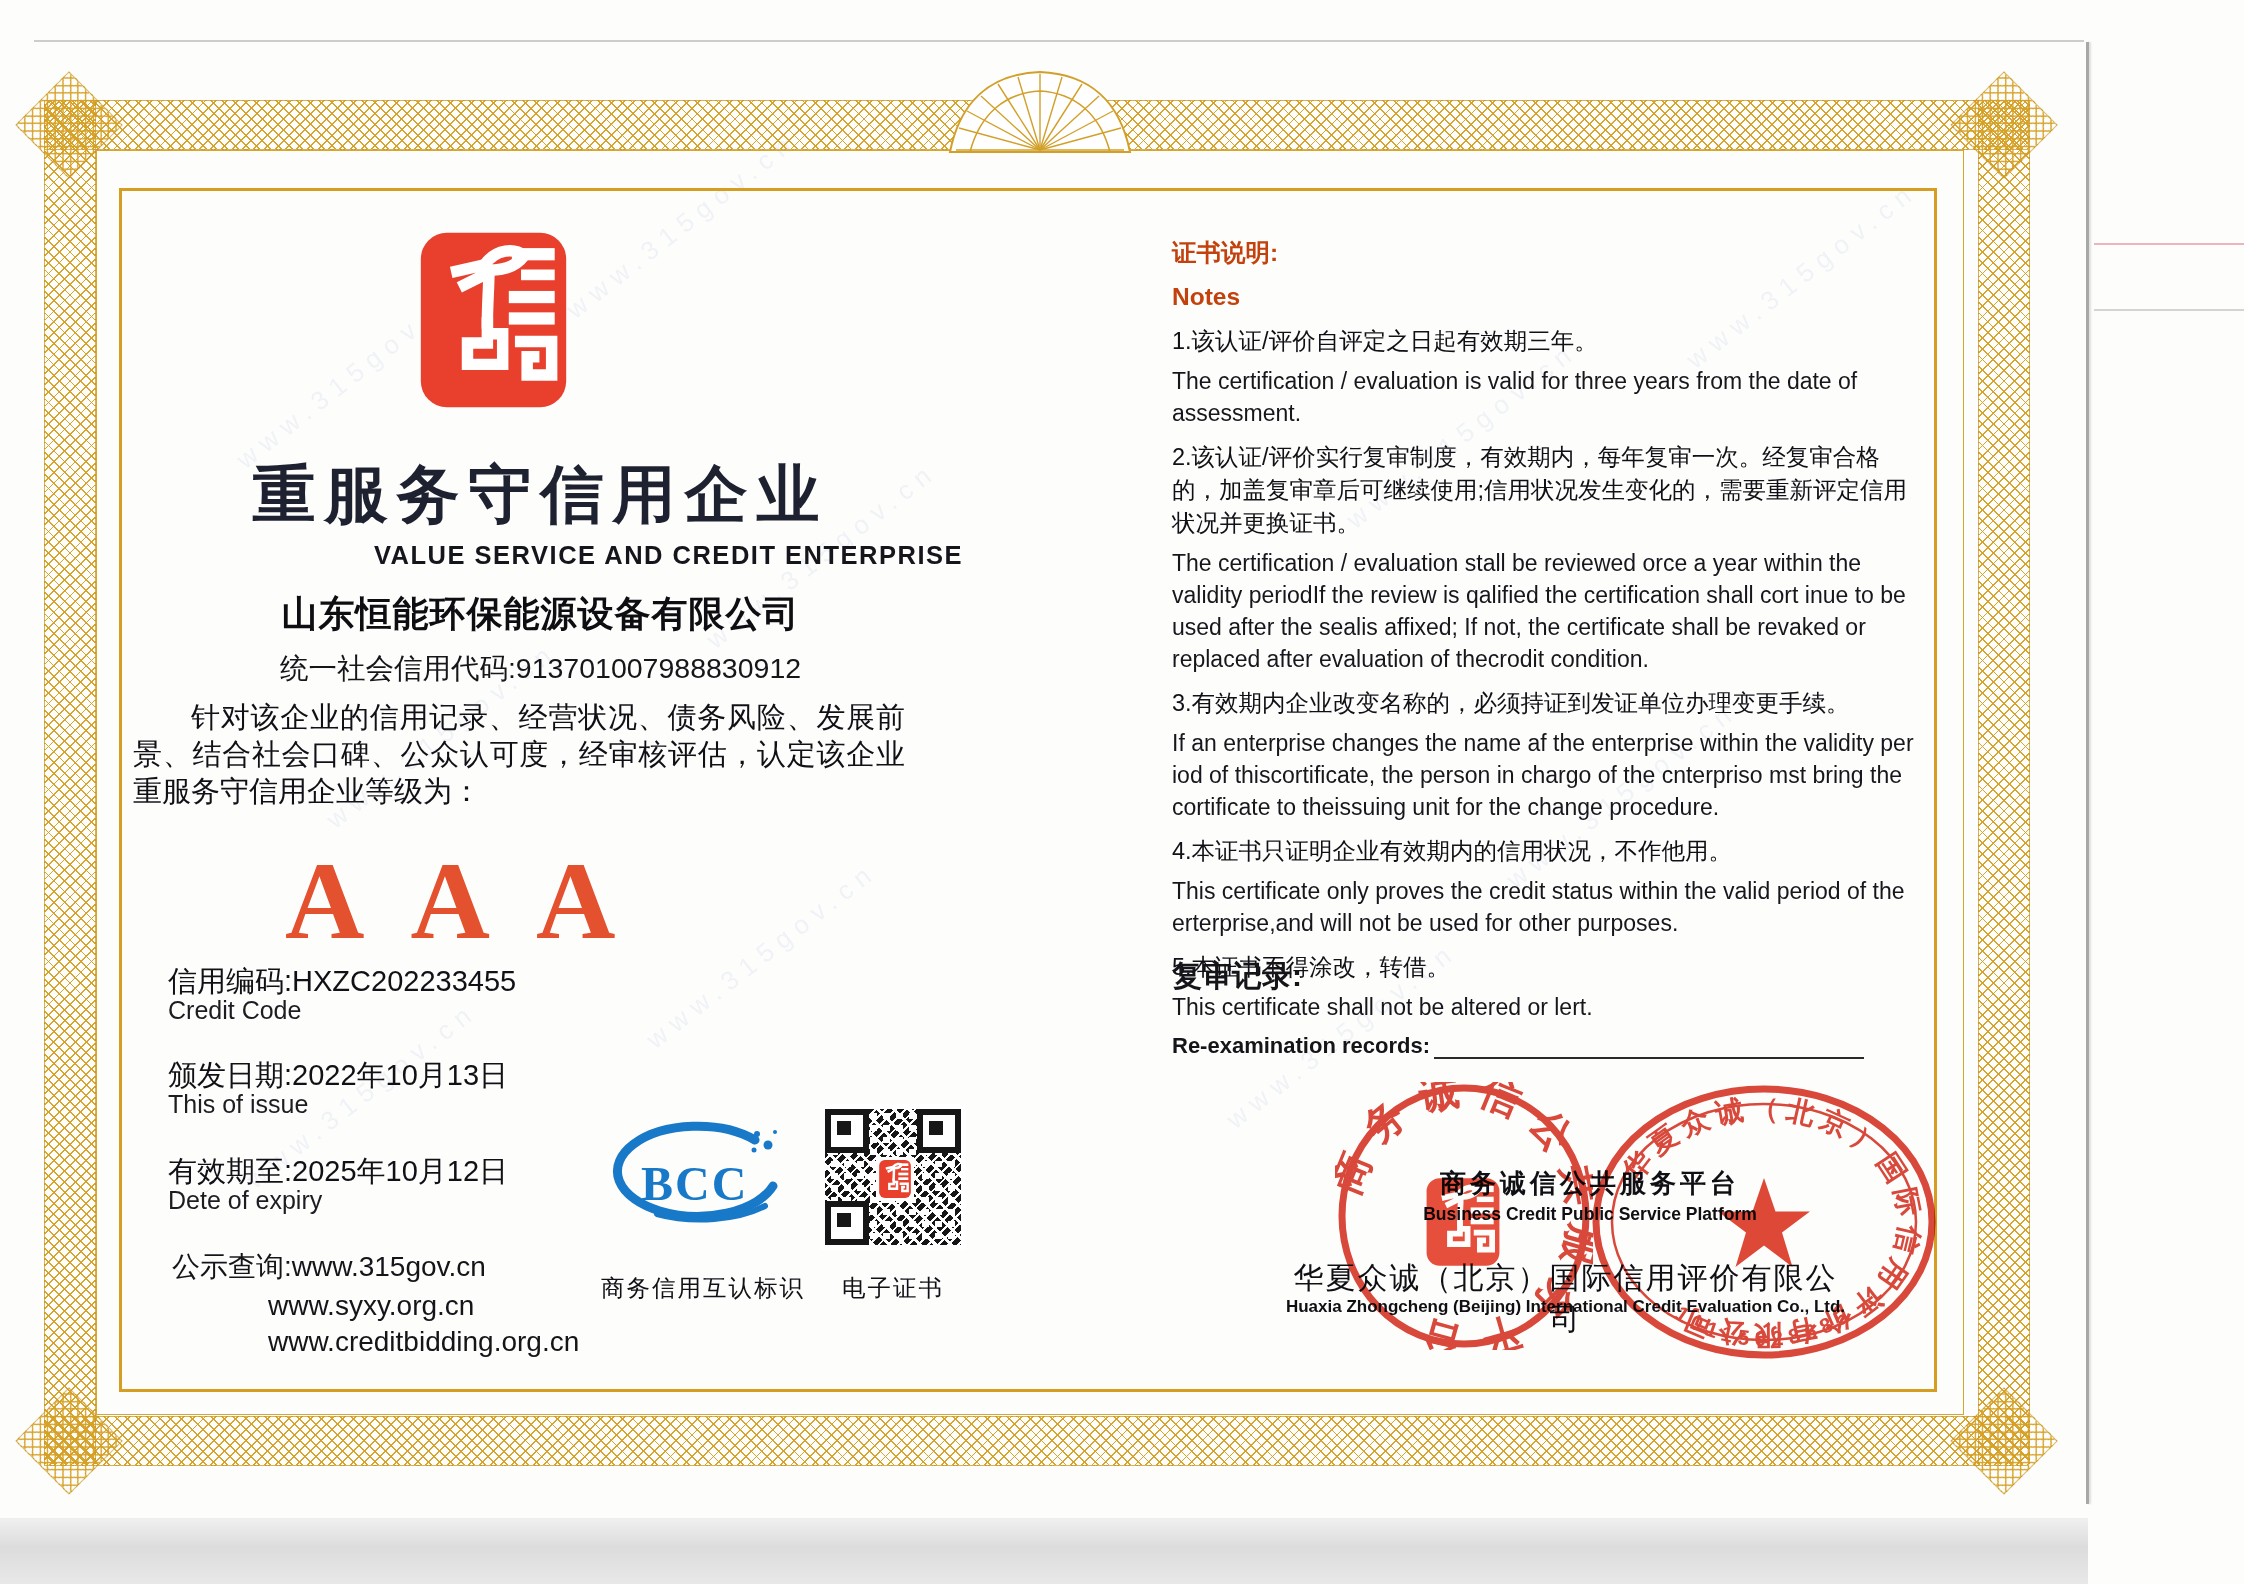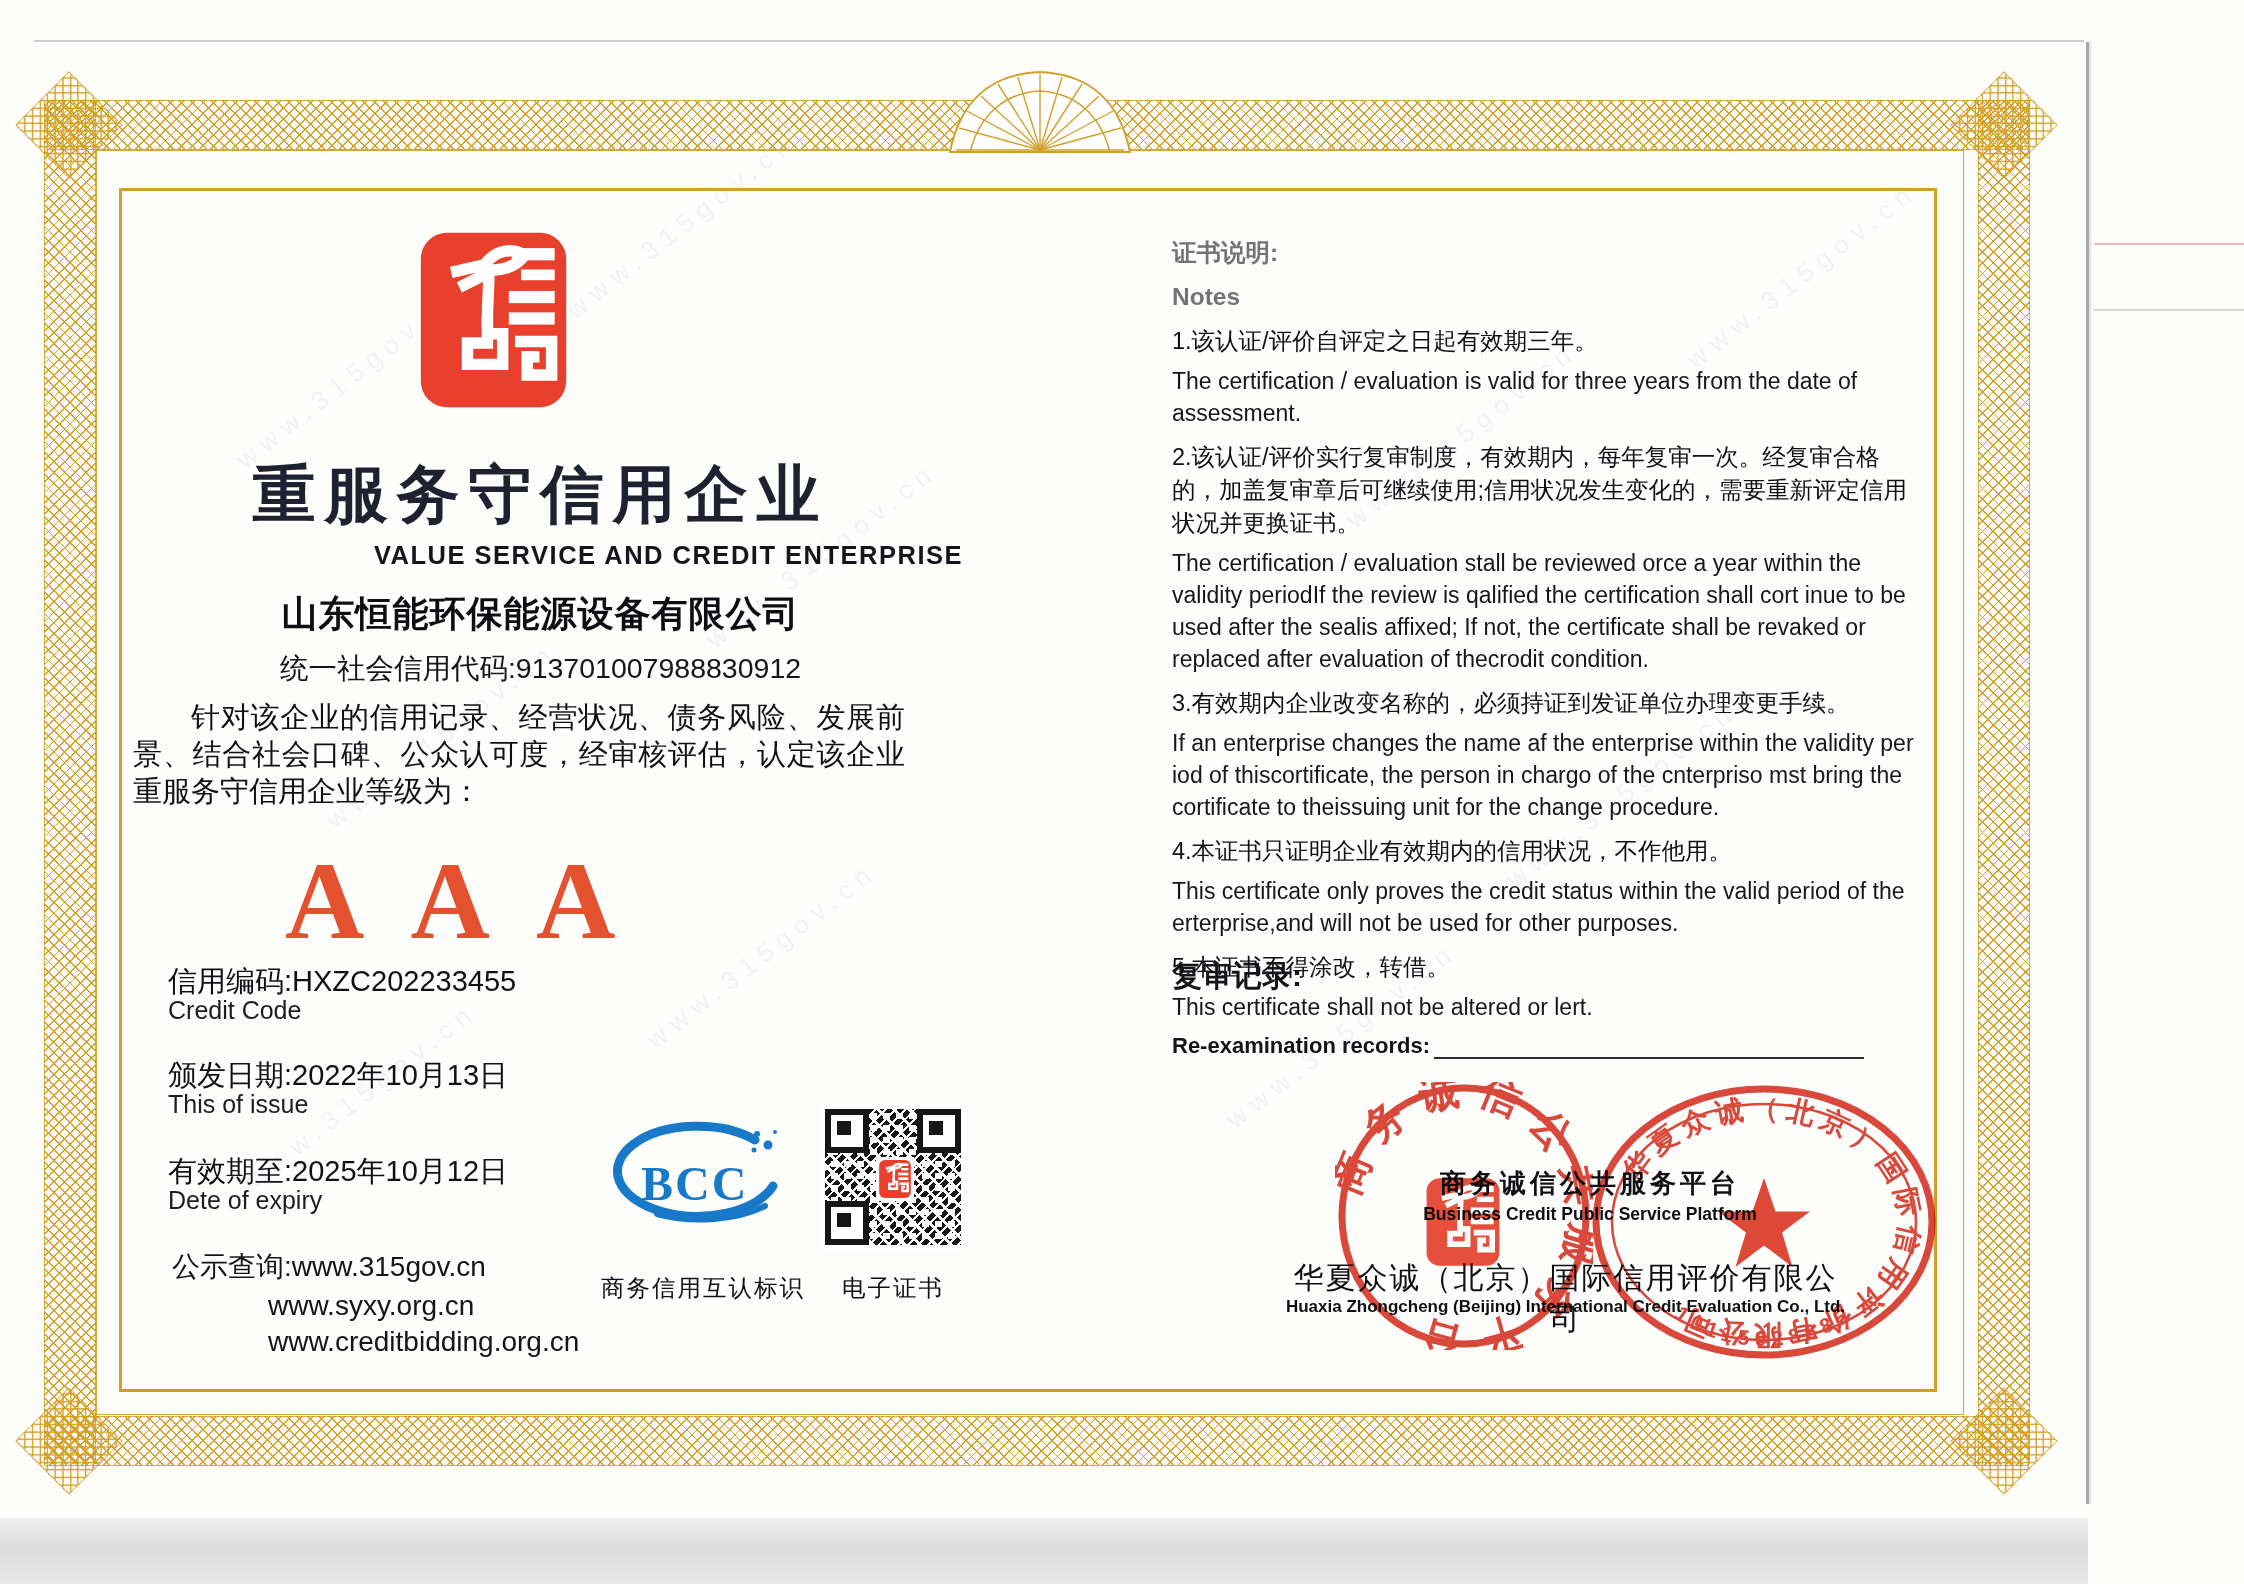--- a/index.html
+++ b/index.html
@@ -57,21 +57,21 @@
       repeating-linear-gradient(135deg,#fff 0 2px, rgba(255,255,255,0) 2px 7px),
       repeating-linear-gradient(90deg,#161616 0 6px, rgba(22,22,22,0) 6px 13px),
       repeating-linear-gradient(0deg,#161616 0 6px,#fff 6px 12px);}
   .finder{position:absolute;width:32px;height:32px;border:6px solid #161616;background:#fff;}
   .finder::after{content:"";position:absolute;left:6px;top:6px;width:14px;height:14px;background:#161616;}
   .f-tl{left:5px;top:5px;} .f-tr{right:5px;top:5px;} .f-bl{left:5px;bottom:5px;}
   .qr-seal{position:absolute;left:56px;top:53px;width:34px;height:40px;background:#fff;padding:2px;}
 
   
   .notes{left:1172px;top:236px;width:742px;}
-  .notes .h{font-size:24.5px;font-weight:bold;margin:0 0 14px 0;color:#737373;}
+  .notes .h{font-size:24.5px;font-weight:bold;margin:0 0 14px 0;color:#c2410c;}
   .notes p{margin:0;}
   .note-cn{font-size:23.5px;line-height:33px;margin:0 0 7px 0 !important;color:#101016;}
   .note-en{font-size:23px;line-height:32px;margin:0 0 12px 0 !important;color:#16161c;}
   .reexam{left:1172px;top:956px;width:740px;}
   .reexam .rc{font-size:30px;font-weight:bold;margin:0 0 34px 0;}
   .reexam .re{font-size:22px;font-weight:bold;display:flex;align-items:flex-end;}
   .reexam .uline{flex:0 0 430px;border-bottom:2px solid #2a2a2a;height:26px;margin-left:4px;}
 
   
   .ov{position:absolute;text-align:center;color:#0f0f14;}

